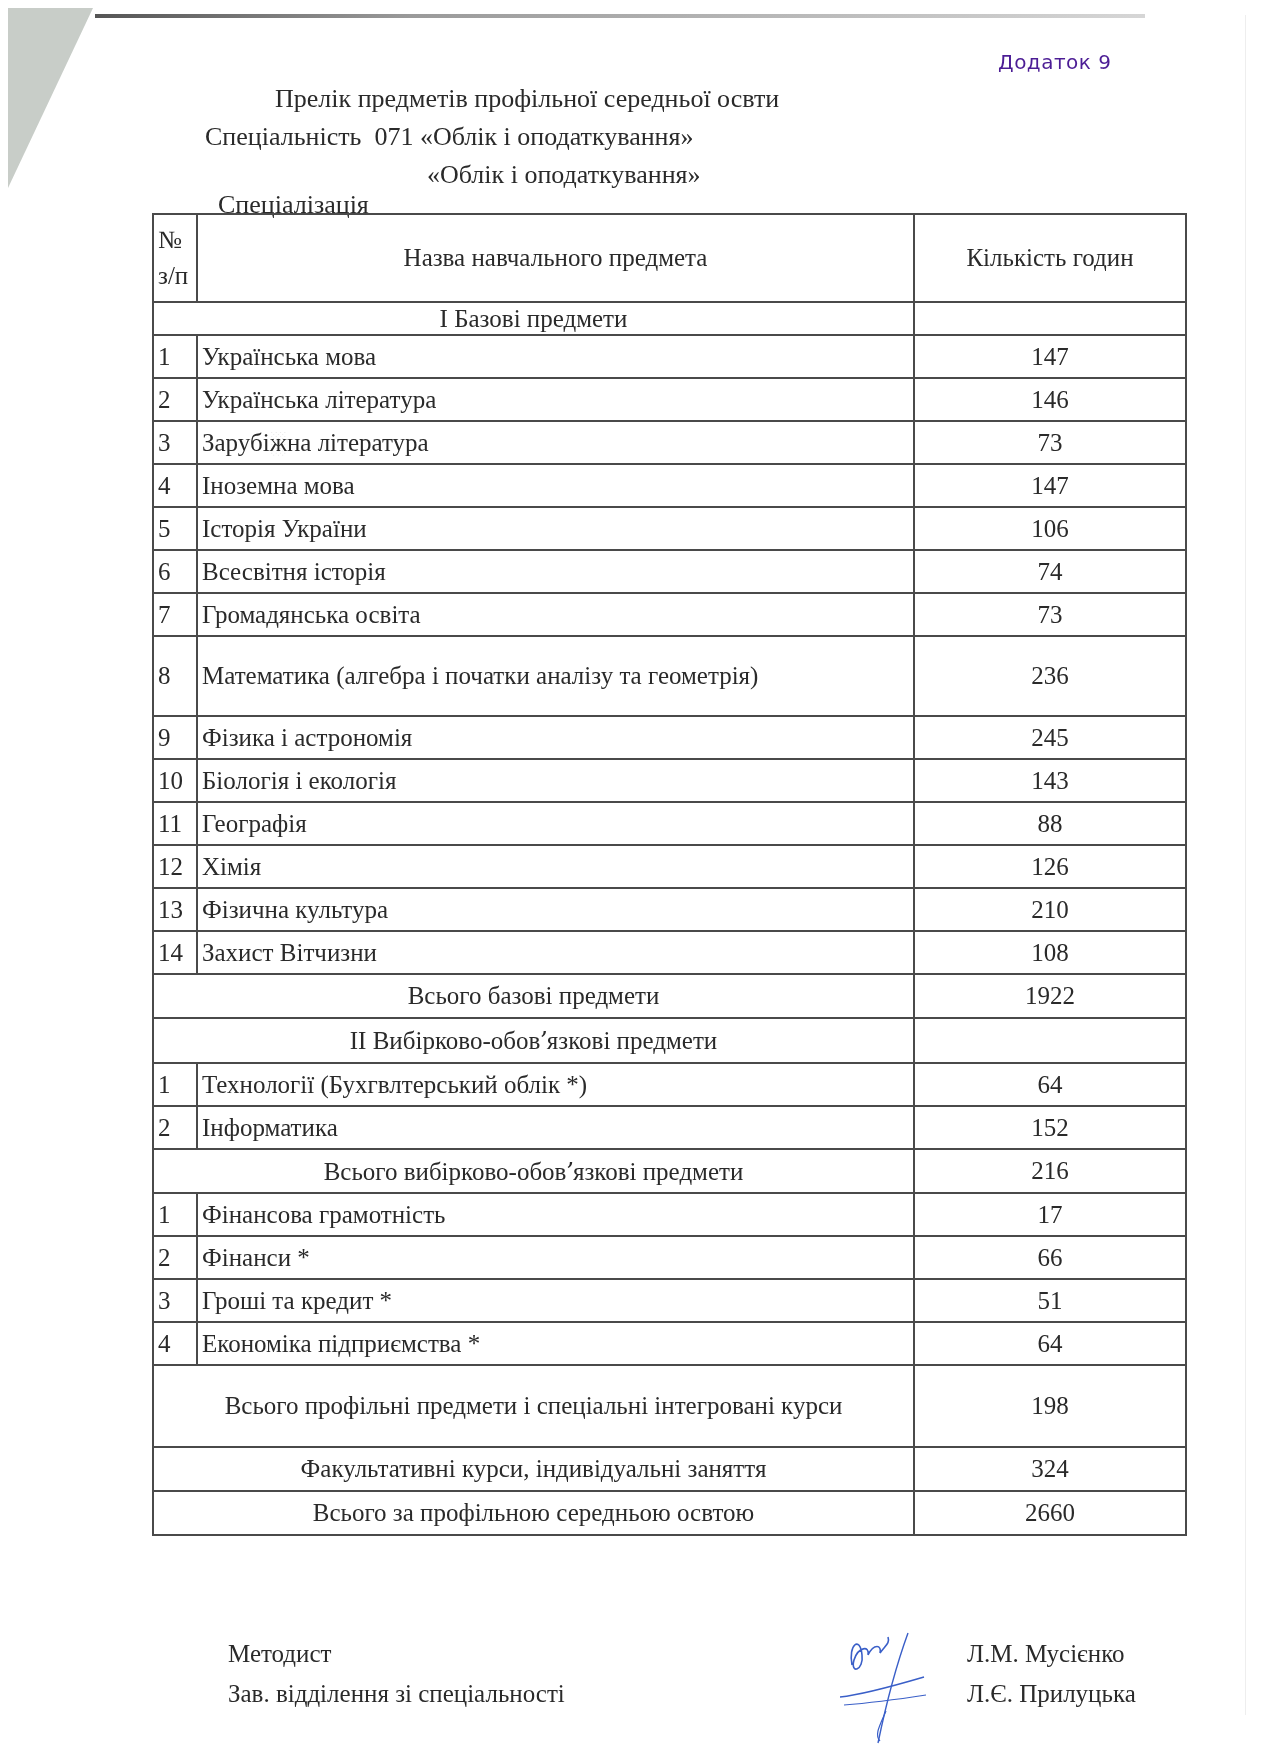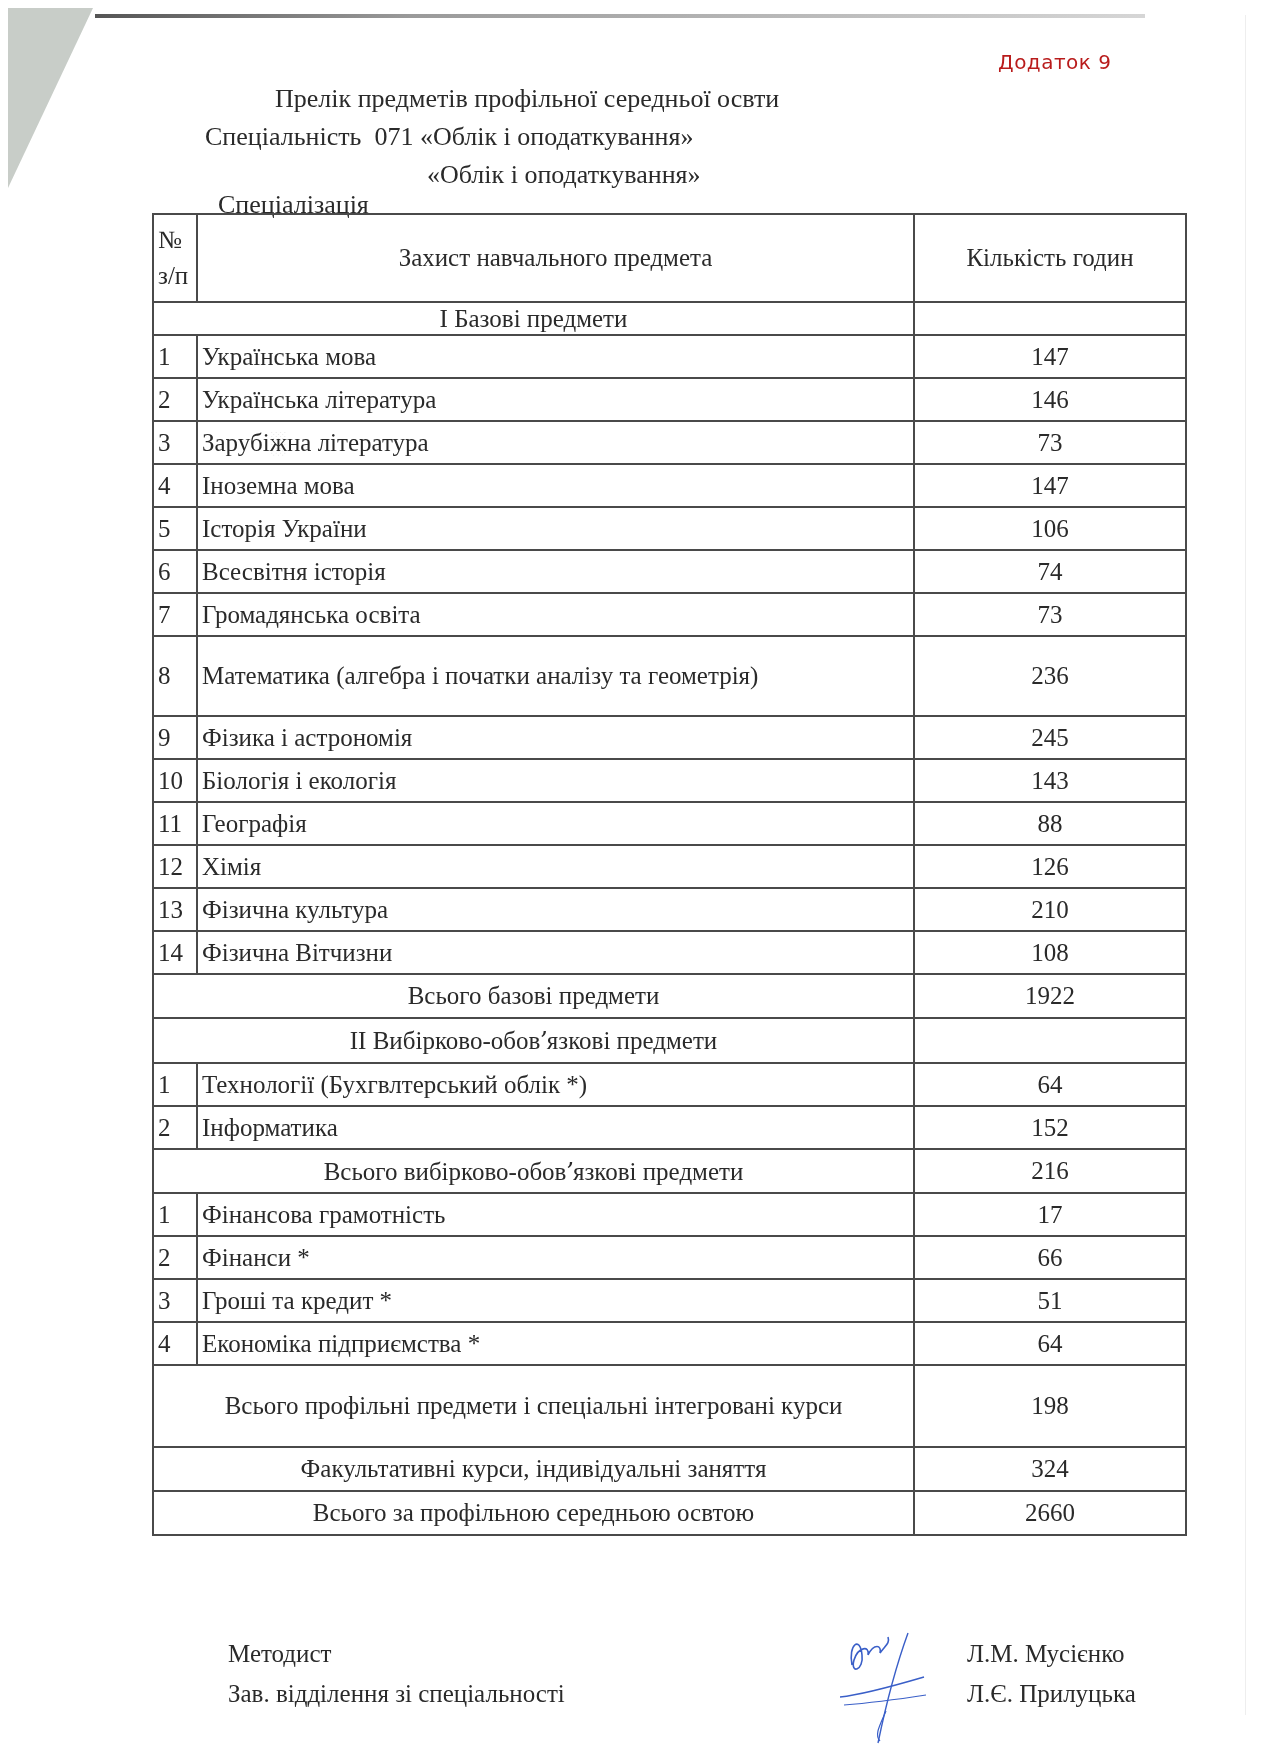--- a/index.html
+++ b/index.html
@@ -42,21 +42,21 @@
       background: #eeeeee;
     }
 
     .appendix-label {
       position: absolute;
       left: 998px;
       top: 50px;
       font-family: "DejaVu Sans", "Liberation Sans", sans-serif;
       font-size: 20px;
       letter-spacing: 0.5px;
-      color: #b91c1c;
+      color: #4c1d95;
     }
     .doc-title {
       position: absolute;
       left: 275px;
       top: 84px;
       font-size: 26px;
     }
     .specialty-line {
       position: absolute;
       left: 205px;
@@ -181,21 +181,21 @@
     <col class="col-num">
     <col>
     <col class="col-hours">
   </colgroup>
   <thead>
     <tr>
       <th class="hdr-num">
         <span>№</span><br>
         <span>з/п</span>
       </th>
-      <th class="hdr-name">Захист навчального предмета</th>
+      <th class="hdr-name">Назва навчального предмета</th>
       <th class="hdr-hours">Кількість годин</th>
     </tr>
   </thead>
   <tbody>
 
     <tr class="row-section-first">
       <td colspan="2" class="section-title">І Базові предмети</td>
       <td></td>
     </tr>
     <tr class="row-std">
@@ -258,21 +258,21 @@
       <td class="name indent">Хімія</td>
       <td class="hours">126</td>
     </tr>
     <tr class="row-std">
       <td class="num">13</td>
       <td class="name">Фізична культура</td>
       <td class="hours">210</td>
     </tr>
     <tr class="row-std">
       <td class="num">14</td>
-      <td class="name">Фізична Вітчизни</td>
+      <td class="name">Захист Вітчизни</td>
       <td class="hours">108</td>
     </tr>
     <tr class="row-total">
       <td colspan="2" class="total-label">Всього базові предмети</td>
       <td class="total-value">1922</td>
     </tr>
 
     <tr class="row-section">
       <td colspan="2" class="section-title">ІІ Вибірково-обов՚язкові предмети</td>
       <td></td>

